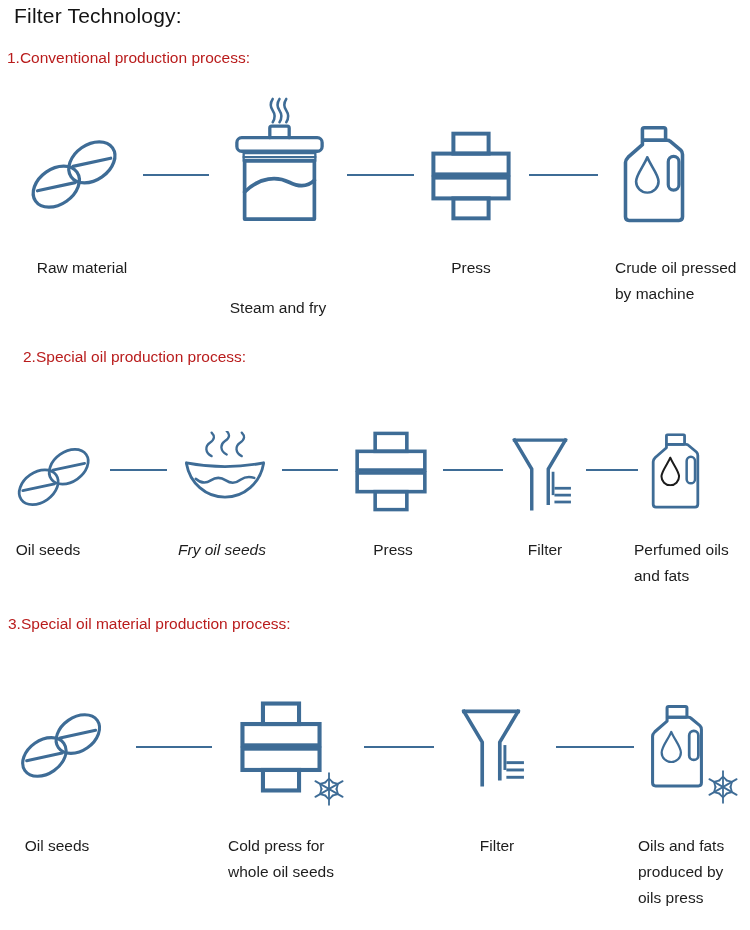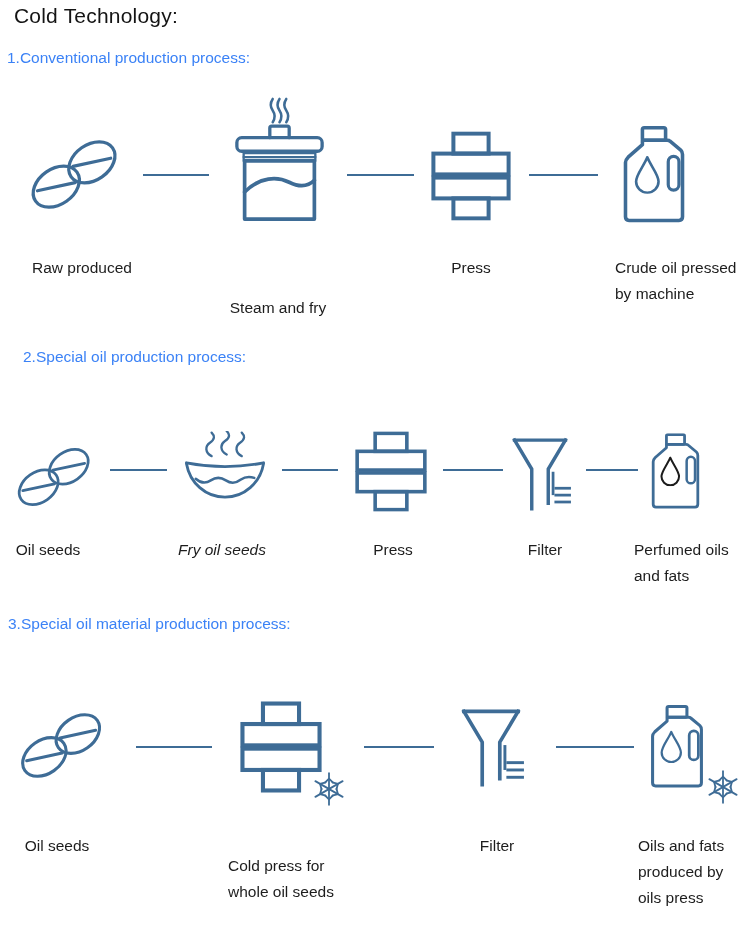--- a/index.html
+++ b/index.html
@@ -1,19 +1,19 @@
 <!DOCTYPE html>
 <html><head>
 <meta charset="utf-8">
 <style>
   html,body{margin:0;padding:0;background:#ffffff;}
   body{width:750px;height:930px;position:relative;font-family:"Liberation Sans","DejaVu Sans",sans-serif;color:#1d1d1d;overflow:hidden;}
   .abs{position:absolute;}
   .page-title{font-size:21px;color:#141414;letter-spacing:.2px;}
-  .section-heading{font-size:15.5px;color:#3b82f6;}
+  .section-heading{font-size:15.5px;color:#b91c1c;}
   .step-label{font-size:15.5px;line-height:26px;color:#1d1d1d;white-space:pre-line;}
   .centered{transform:translateX(-50%);text-align:center;white-space:nowrap;}
   .connector{height:2px;background:#3e6c96;}
   svg.icon{display:block;color:#3e6c96;}
   .dark-drop{color:#1c1c1c;}
   #defs{position:absolute;width:0;height:0;overflow:hidden;}
 </style>
 </head>
 <body>
 
@@ -110,21 +110,21 @@
         </g>
         <g transform="rotate(120 20 20)">
           <line x1="20" y1="2.5" x2="20" y2="37.5"></line>
           <path d="M20,8.5 L15.5,13 M20,8.5 L24.5,13 M20,31.5 L15.5,27 M20,31.5 L24.5,27"></path>
         </g>
       </g>
     </symbol>
   </defs>
 </svg>
 
-<div class="abs page-title" style="left:14px;top:4px;">Cold Technology:</div>
+<div class="abs page-title" style="left:14px;top:4px;">Filter Technology:</div>
 
 <div>
   <div class="abs section-heading" style="left:7px;top:49px;">1.Conventional production process:</div>
 
   <svg class="icon abs" style="left:28px;top:138px;" width="94" height="73" viewBox="0 0 100 78">
       <use href="#sym-seeds"></use>
     </svg>
   <div class="abs connector" style="left:143px;top:174px;width:66px;"></div>
   <svg class="icon abs" style="left:231px;top:97px;" width="97" height="124" viewBox="0 0 100 128">
       <use href="#sym-pot"></use>
@@ -132,21 +132,21 @@
   <div class="abs connector" style="left:347px;top:174px;width:67px;"></div>
   <svg class="icon abs" style="left:431px;top:131px;" width="80" height="90" viewBox="0 0 100 112">
       <use href="#sym-press"></use>
     </svg>
   <div class="abs connector" style="left:529px;top:174px;width:69px;"></div>
   <svg class="icon abs" style="left:620px;top:126px;" width="68" height="98" viewBox="0 0 76 110">
     <use href="#sym-bottle-shell"></use>
       <use href="#sym-droplet" x="15" y="33" width="31" height="43"></use>
   </svg>
 
-  <div class="abs step-label centered" style="left:82px;top:255px;">Raw produced</div>
+  <div class="abs step-label centered" style="left:82px;top:255px;">Raw material</div>
   <div class="abs step-label centered" style="left:278px;top:255px;margin-top:40px;">Steam and fry</div>
   <div class="abs step-label centered" style="left:471px;top:255px;">Press</div>
   <div class="abs step-label" style="left:581px;top:255px;margin-left:34px;">Crude oil pressed
 by machine</div>
 </div>
 
 <div>
   <div class="abs section-heading" style="left:23px;top:348px;">2.Special oil production process:</div>
 
   <svg class="icon abs" style="left:15px;top:446px;" width="79" height="62" viewBox="0 0 100 78">
@@ -198,19 +198,19 @@
   <div class="abs connector" style="left:556px;top:746px;width:78px;"></div>
   <svg class="icon abs" style="left:648px;top:705px;" width="58" height="84" viewBox="0 0 76 110">
     <use href="#sym-bottle-shell"></use>
       <use href="#sym-droplet" x="15" y="33" width="31" height="43"></use>
   </svg>
   <svg class="icon abs" style="left:705px;top:769px;" width="36" height="36" viewBox="0 0 40 40">
       <use href="#sym-snowflake"></use>
     </svg>
 
   <div class="abs step-label centered" style="left:57px;top:833px;">Oil seeds</div>
-  <div class="abs step-label" style="left:228px;top:833px;margin-top:20px;">Cold press for
+  <div class="abs step-label" style="left:228px;top:833px;">Cold press for
 whole oil seeds</div>
   <div class="abs step-label centered" style="left:497px;top:833px;">Filter</div>
   <div class="abs step-label" style="left:638px;top:833px;">Oils and fats
 produced by
 oils press</div>
 </div>
 
 </body></html>

